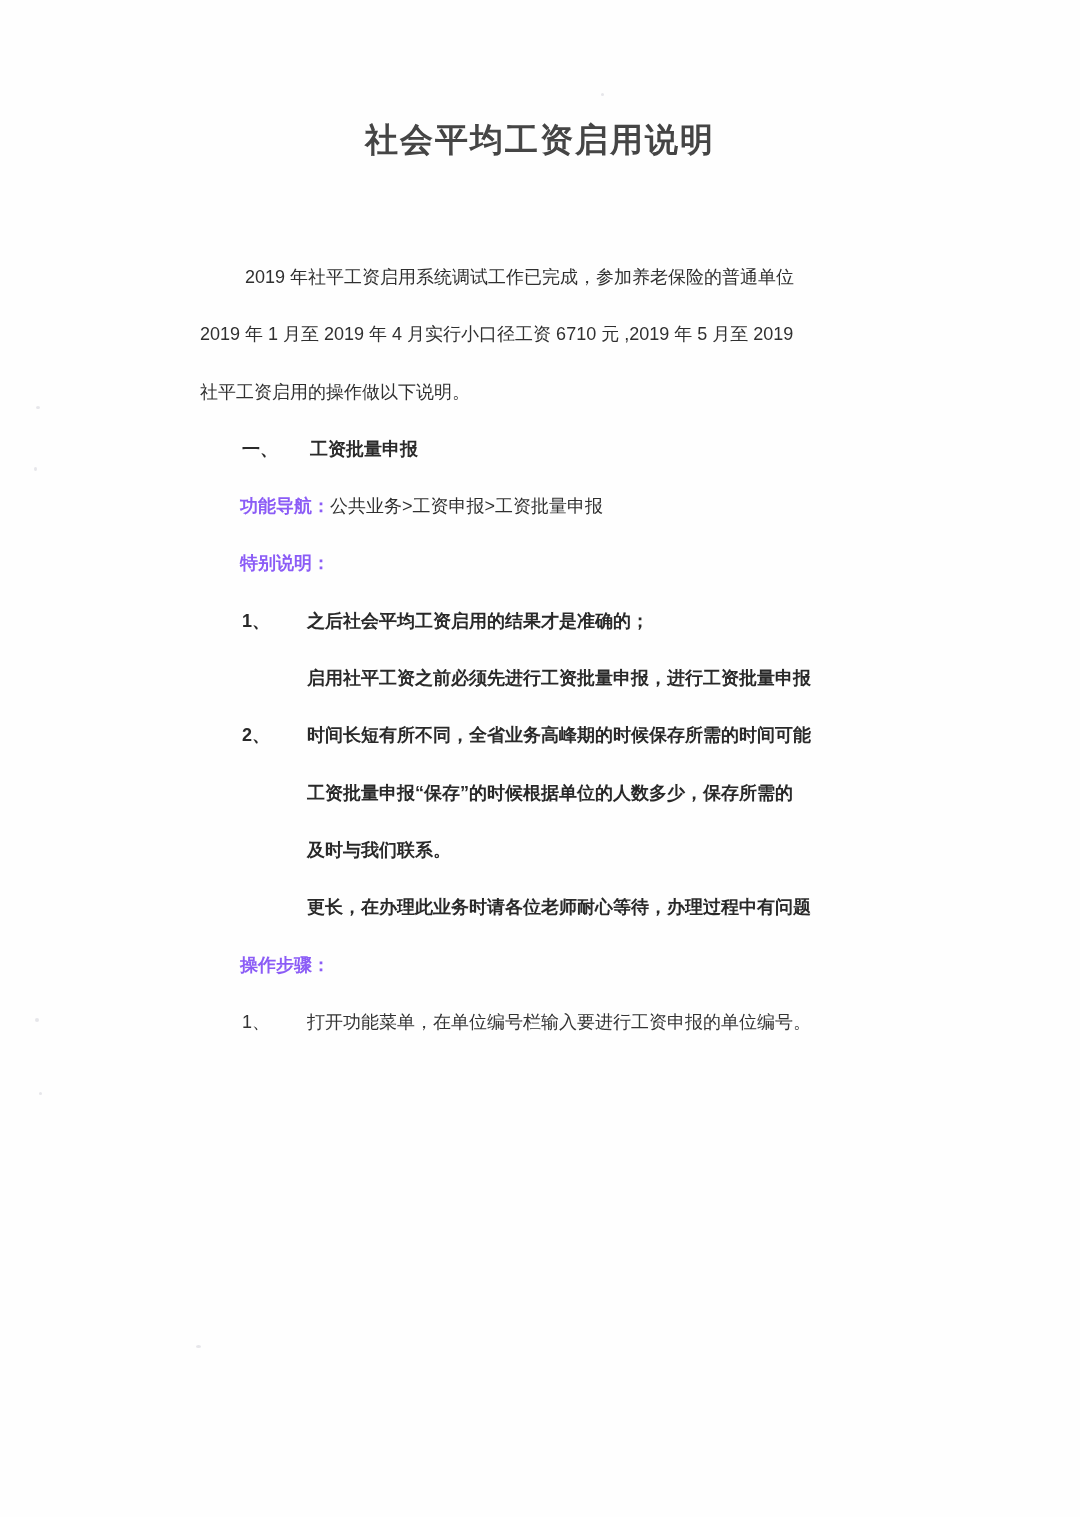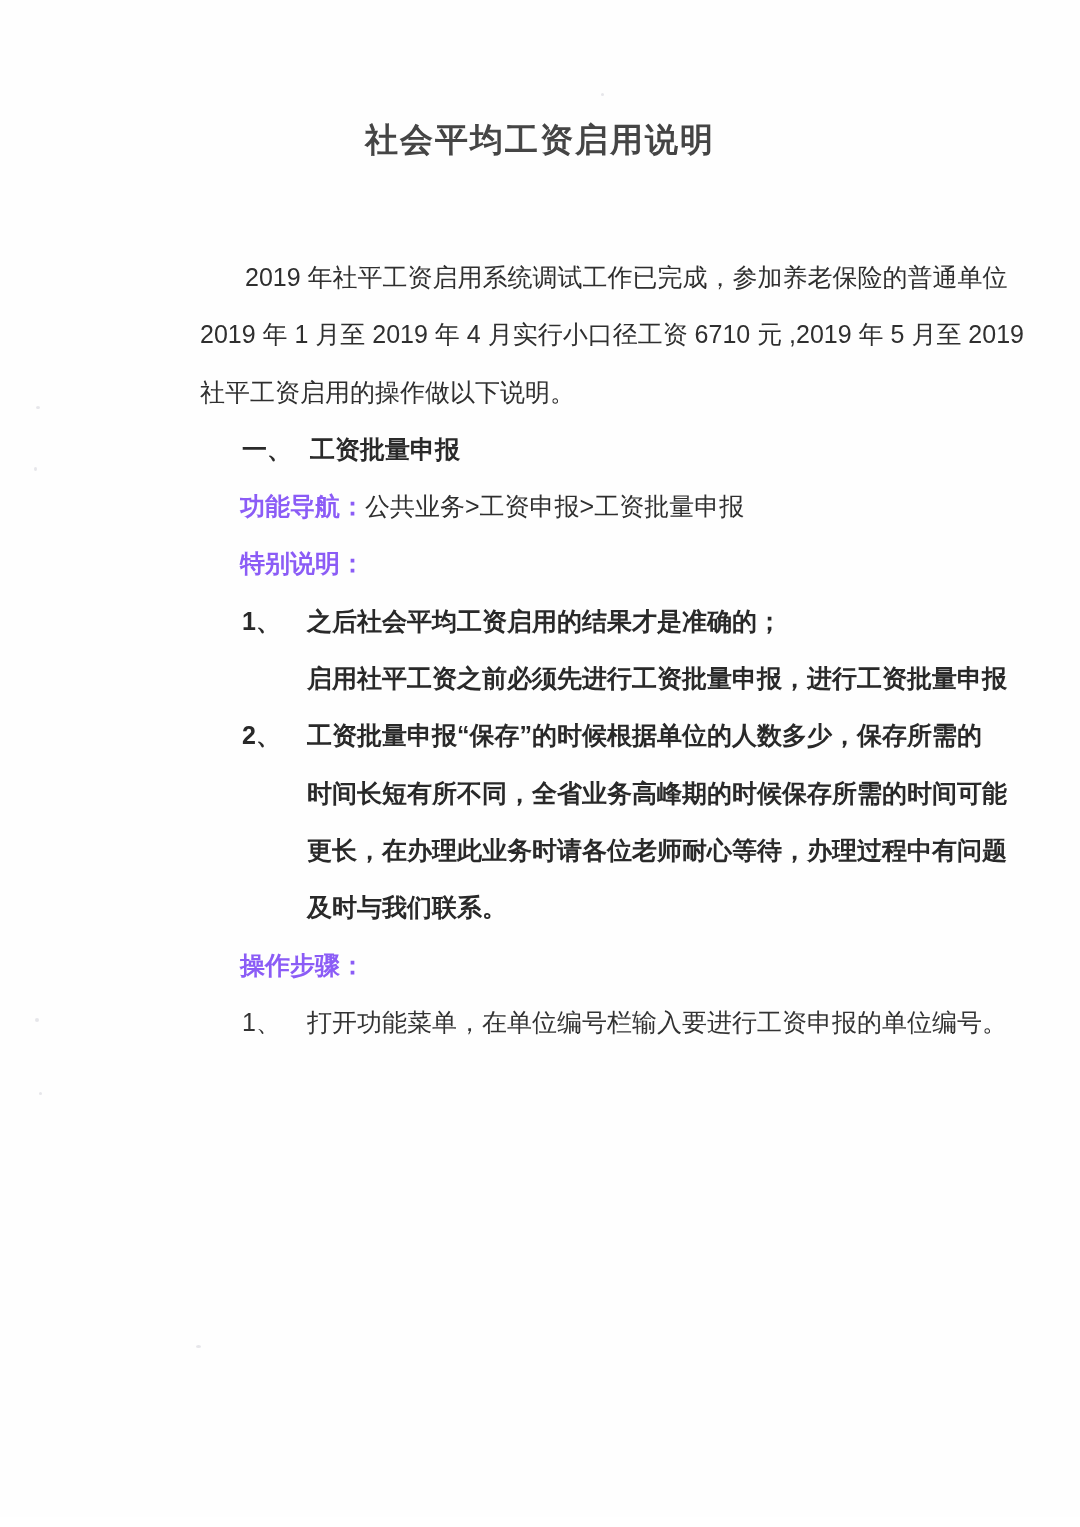--- a/index.html
+++ b/index.html
@@ -22,21 +22,21 @@
     text-align: center;
     font-size: 33px;
     font-weight: 700;
     color: #454545;
     letter-spacing: 2px;
   }
   .content {
     margin-top: 86px;
     margin-left: 200px;
     width: 742px;
-    font-size: 25px;
+    font-size: 18px;
     line-height: 57.3px;
     text-align: justify;
   }
   .intro-line { white-space: nowrap; }
   .intro-line.first { text-indent: 45px; }
 
   .section-heading {
     display: flex;
     margin-left: 42px;
     font-weight: 700;
@@ -112,24 +112,24 @@
       <span class="num">1、</span>
       <div class="item-lines">
         <div class="item-line">之后社会平均工资启用的结果才是准确的；</div>
         <div class="item-line">启用社平工资之前必须先进行工资批量申报，进行工资批量申报</div>
       </div>
     </div>
 
     <div class="list-item note">
       <span class="num">2、</span>
       <div class="item-lines">
+        <div class="item-line">时间长短有所不同，全省业务高峰期的时候保存所需的时间可能</div>
         <div class="item-line">工资批量申报“保存”的时候根据单位的人数多少，保存所需的</div>
-        <div class="item-line">时间长短有所不同，全省业务高峰期的时候保存所需的时间可能</div>
+        <div class="item-line">及时与我们联系。</div>
         <div class="item-line">更长，在办理此业务时请各位老师耐心等待，办理过程中有问题</div>
-        <div class="item-line">及时与我们联系。</div>
       </div>
     </div>
 
     <div class="label-line bold-label">操作步骤：</div>
 
     <div class="list-item steps-item">
       <span class="num">1、</span>
       <div class="item-lines">
         <div class="item-line">打开功能菜单，在单位编号栏输入要进行工资申报的单位编号。</div>
       </div>

